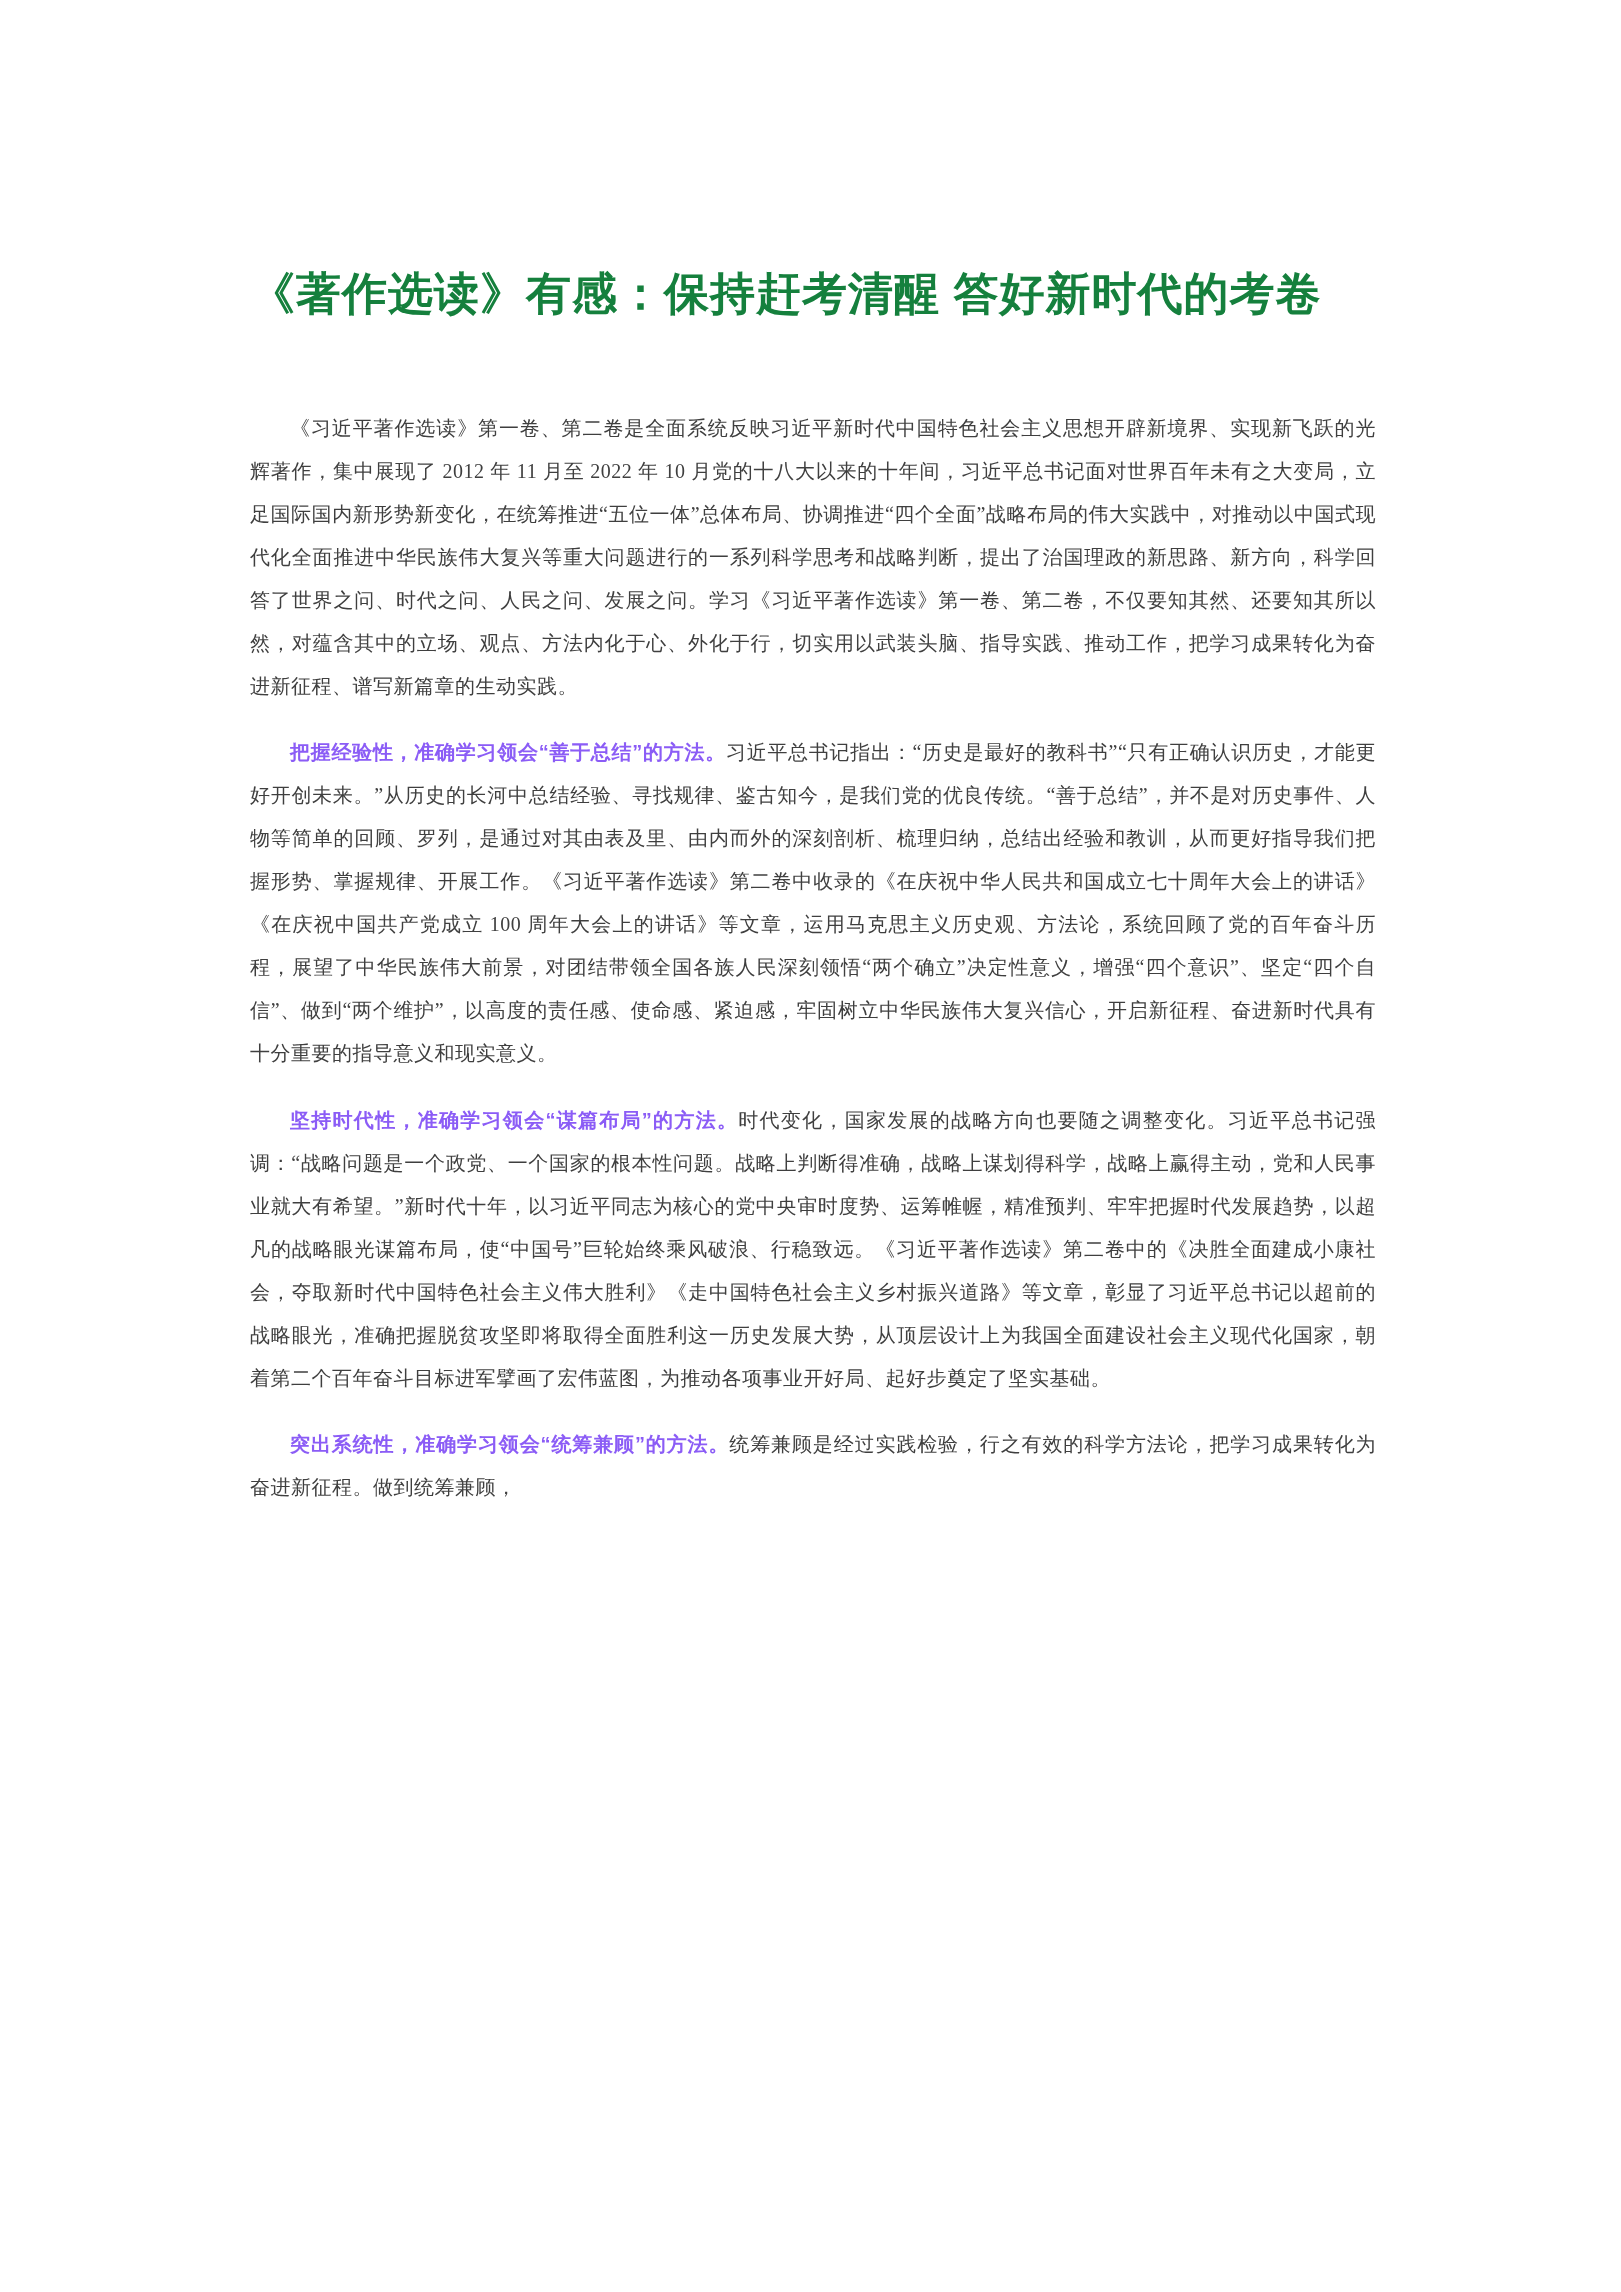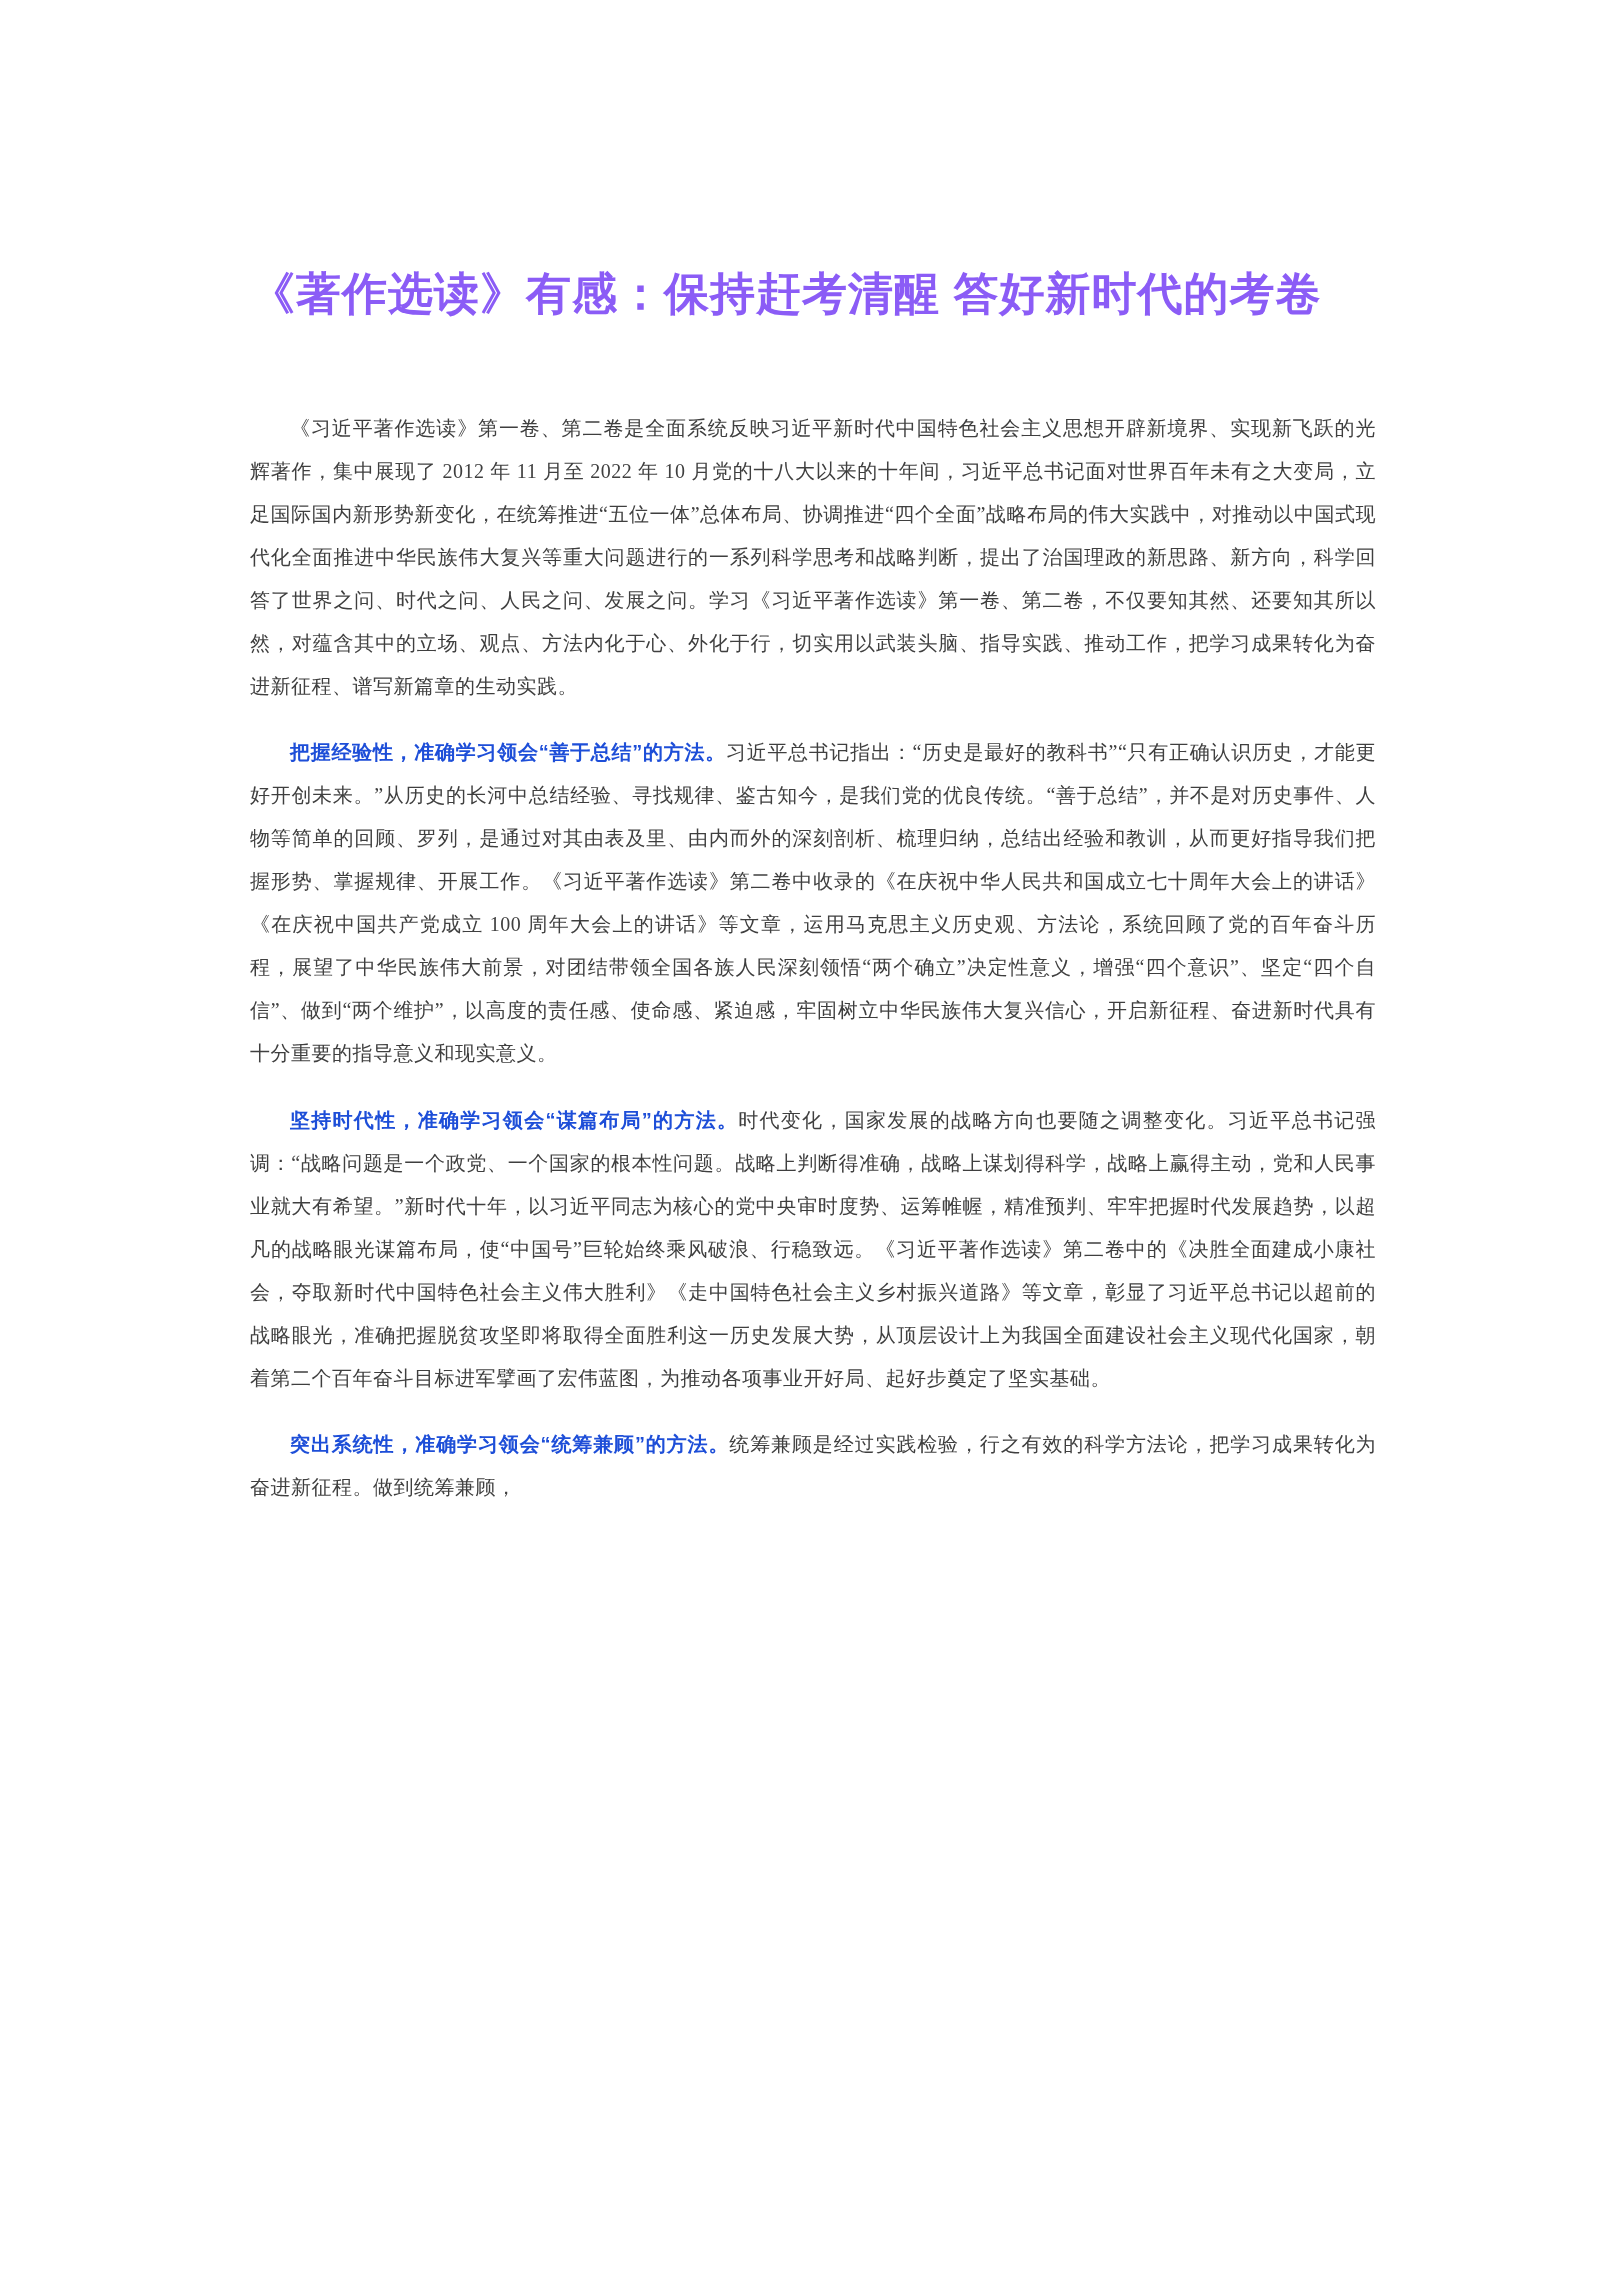--- a/index.html
+++ b/index.html
@@ -19,39 +19,39 @@
     min-height: 2293px;
     padding: 257px 245px 118px 250px;
     background: #ffffff;
   }
   .doc-title {
     margin: 0 0 76px 0;
     font-family: "Liberation Sans", "DejaVu Sans", sans-serif;
     font-size: 45px;
     line-height: 1.64;
     font-weight: 700;
-    color: #8b5cf6;
+    color: #15803d;
     letter-spacing: 1px;
   }
   .doc-paragraph {
     margin: 0 0 23.5px 0;
     font-size: 20px;
     line-height: 43px;
     color: #3f3f3f;
     text-align: justify;
     text-indent: 2em;
     letter-spacing: 0.5px;
   }
   .doc-paragraph:last-child {
     margin-bottom: 0;
   }
   .paragraph-lead {
     font-weight: 700;
     font-family: "Liberation Sans", "DejaVu Sans", sans-serif;
-    color: #1d4ed8;
+    color: #8b5cf6;
   }
 </style>
 </head>
 <body>
 
 <div class="doc-page">
 
   <h1 class="doc-title">《著作选读》有感：保持赶考清醒 答好新时代的考卷</h1>
 
   <p class="doc-paragraph">

